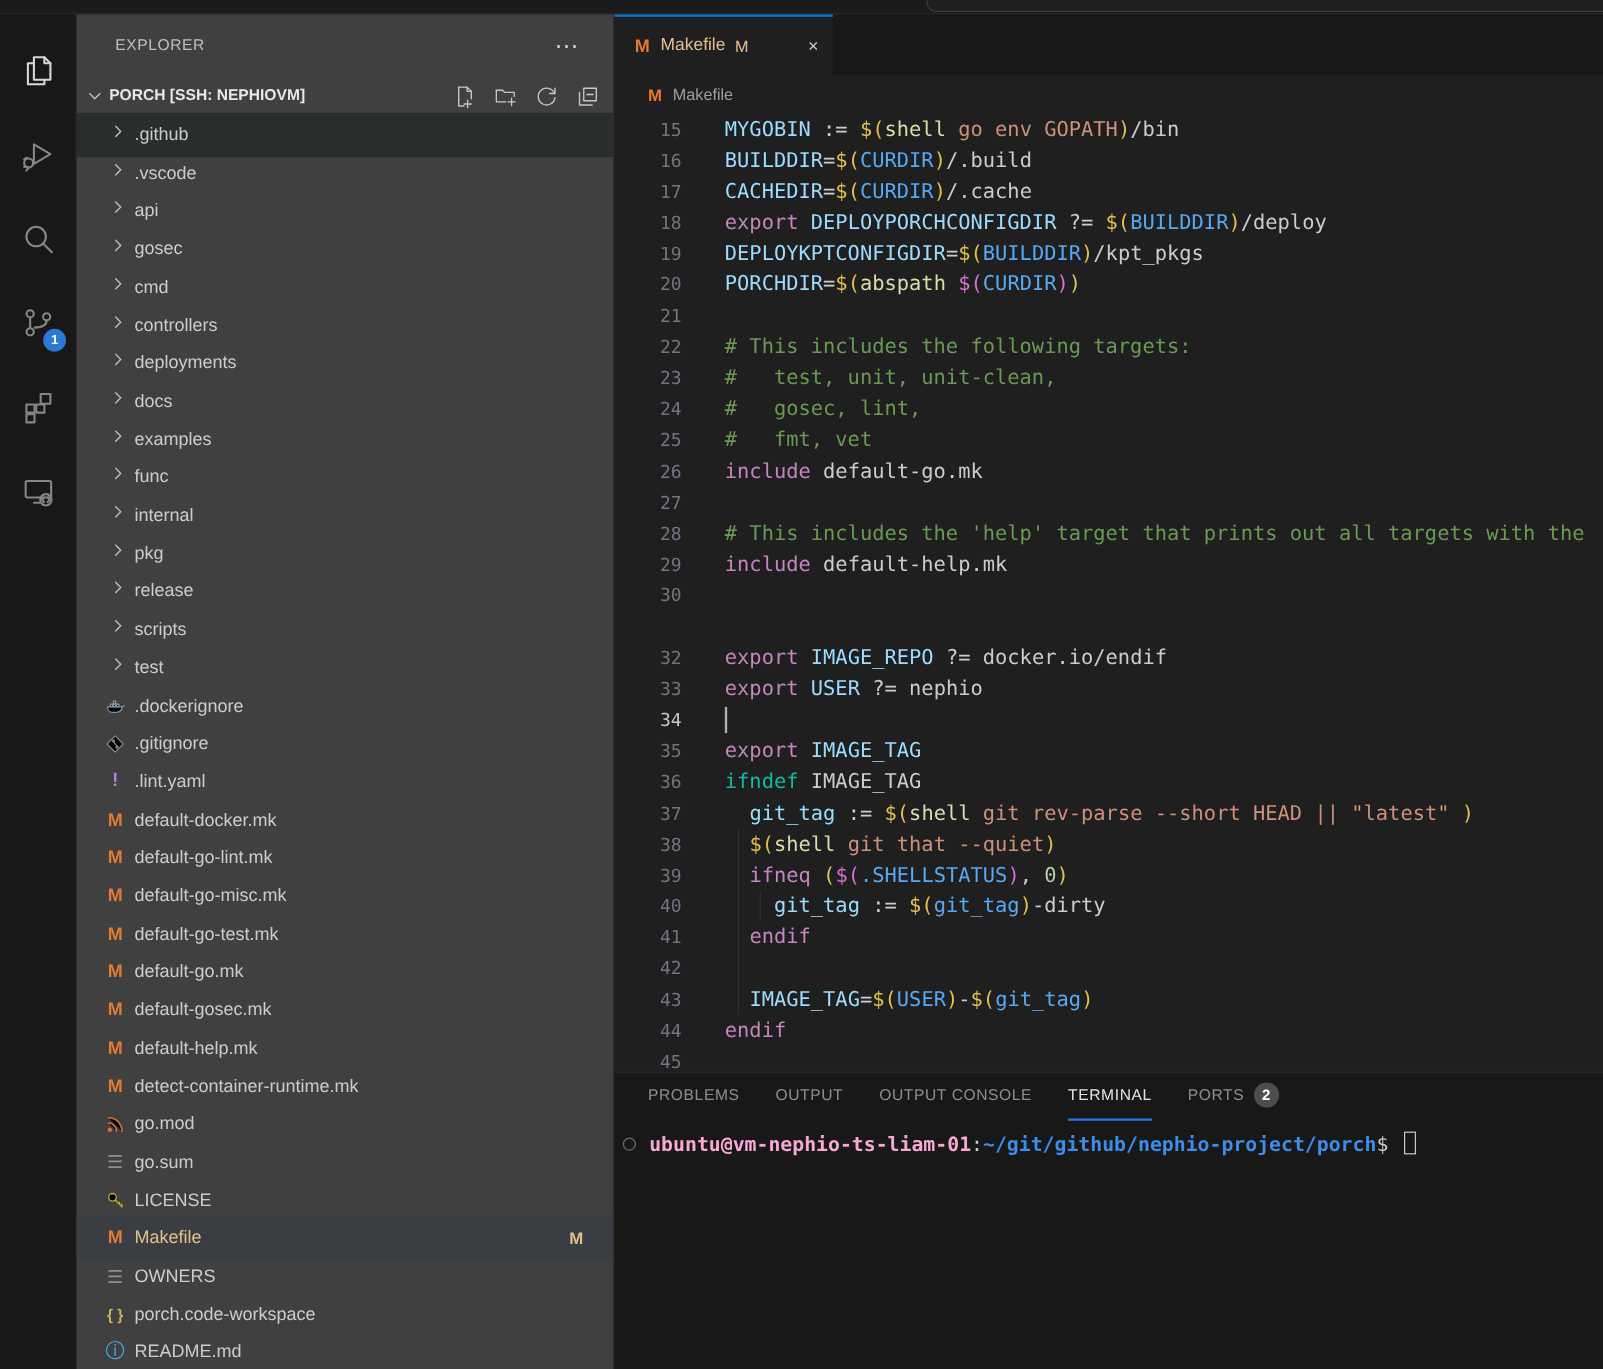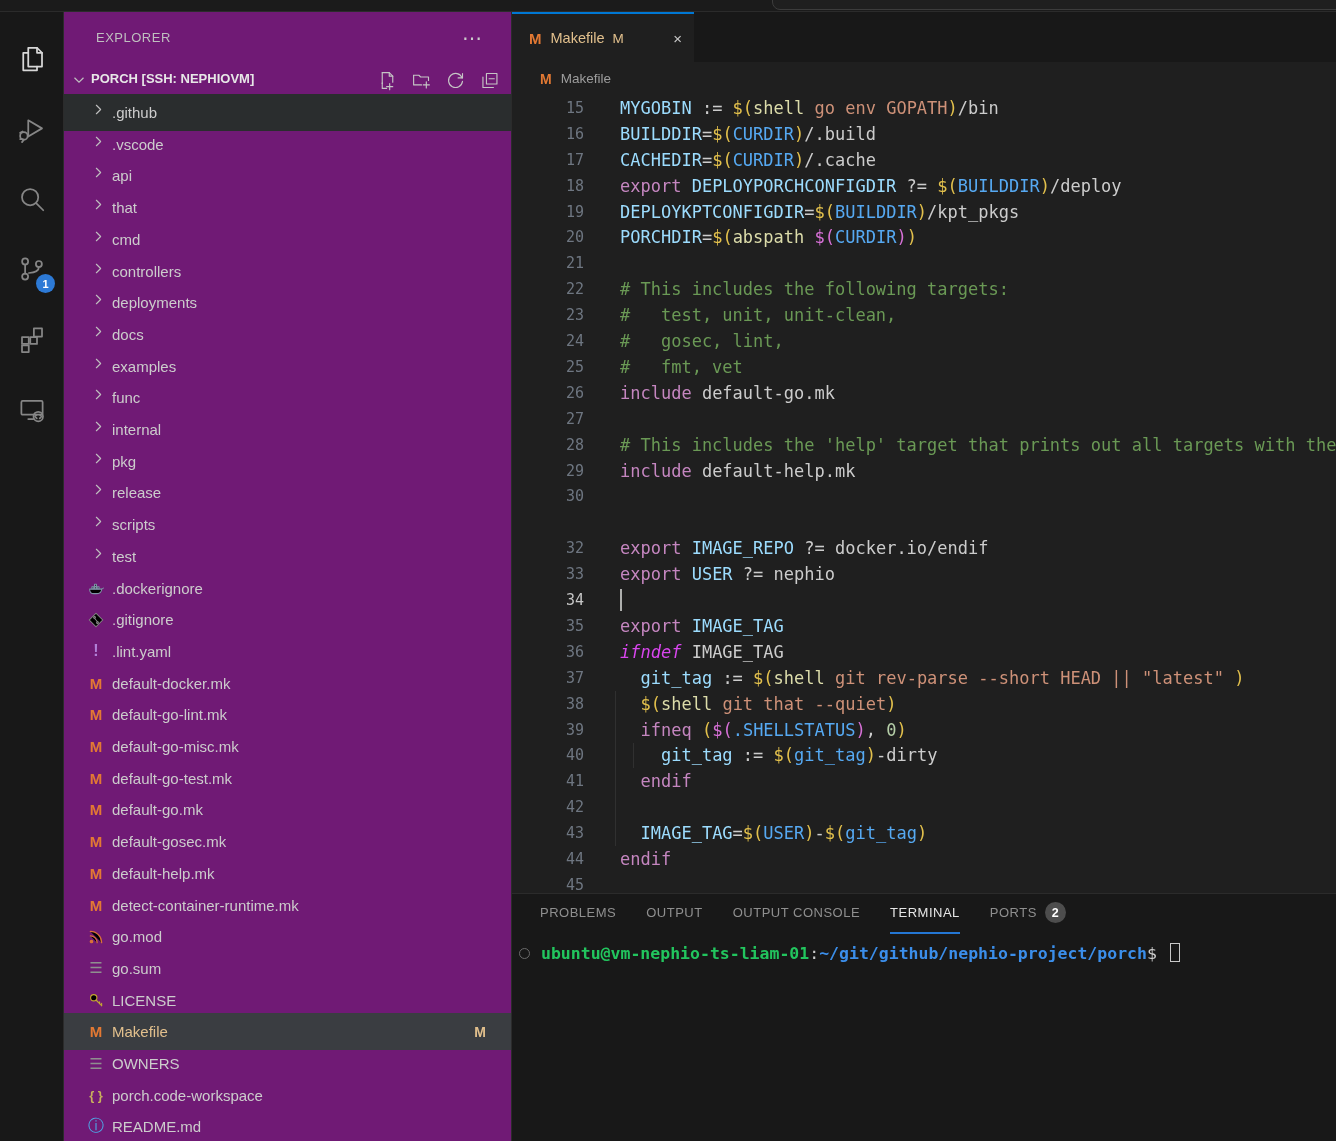--- a/index.html
+++ b/index.html
@@ -17,21 +17,21 @@
   .activitybar{position:absolute;left:0;top:12px;width:64px;height:1129px;background:#181818;
                border-right:1px solid #2B2B2B}
   .ab-item{position:absolute;left:0;width:64px;height:48px;display:flex;align-items:center;justify-content:center}
   .ab-item svg{width:30px;height:30px;stroke:#868686;fill:none;stroke-width:1.4}
   .ab-item.active svg{stroke:#D7D7D7}
   .ab-badge{position:absolute;right:9px;bottom:2px;width:19px;height:19px;border-radius:50%;
             background:#2D7AD6;color:#fff;font-size:11px;font-weight:bold;display:flex;
             align-items:center;justify-content:center}
 
   
-  .sidebar{position:absolute;left:64px;top:12px;width:448px;height:1129px;background:#701a75;
+  .sidebar{position:absolute;left:64px;top:12px;width:448px;height:1129px;background:#404040;
            border-right:1px solid #2B2B2B;overflow:hidden}
   .sb-header{position:absolute;left:0;top:14px;width:448px;height:24px}
   .sb-title{position:absolute;left:32px;top:4px;font-size:13px;letter-spacing:.5px;color:#BFBFBF}
   .sb-ellipsis{position:absolute;right:30px;top:0px;font-size:20px;color:#CCCCCC;cursor:pointer}
   .sb-section{position:absolute;left:0;top:54px;width:448px;height:28px;display:flex;align-items:center}
   .sb-section .chev{position:absolute;left:6px;top:5px;width:18px;height:18px}
   .sb-section-title{position:absolute;left:27px;top:5px;font-size:13px;font-weight:bold;color:#E7E7E7}
   .sb-actions{position:absolute;right:12px;top:4px;display:flex;gap:13px}
   .sb-actions svg{width:21px;height:21px;stroke:#C5C5C5;fill:none;stroke-width:1.3}
   .chev svg,.tree-chev svg{stroke:#BFBFBF;fill:none;stroke-width:1.6;width:100%;height:100%}
@@ -62,21 +62,21 @@
   .tab-label{margin-left:9px;font-size:14.5px;color:#E2C08D}
   .tab-gitbadge{margin-left:8px;font-size:13.5px;color:#E2C08D}
   .tab-close{margin-left:auto;margin-right:12px;font-size:15px;color:#C8C8C8;cursor:pointer}
   .breadcrumb{position:absolute;left:0;top:50px;width:824px;height:33px;background:#1F1F1F;
               display:flex;align-items:center}
   .breadcrumb .fi{margin-left:28px;font-size:14px}
   .bc-label{margin-left:9px;font-size:13.5px;color:#9D9D9D}
 
   .code{position:absolute;left:0;top:83px;width:824px;height:798px;overflow:hidden;
         font-family:"DejaVu Sans Mono",monospace}
-  .code-line{position:absolute;left:16px;width:712px;height:25.9px;display:flex;align-items:center}
+  .code-line{position:absolute;left:0;width:712px;height:25.9px;display:flex;align-items:center}
   .gutter{position:absolute;left:0;width:56px;text-align:right;font-size:15px;color:#6E7681}
   .code-line.cursorline .gutter{color:#C6C6C6}
   .ltext{position:absolute;left:92px;font-size:17px;white-space:pre}
   .mod-bar{position:absolute;left:62px;top:3px;width:4px;height:20px;border-radius:1px;
            background:repeating-linear-gradient(135deg,#3794FF 0,#3794FF 1.6px,rgba(55,148,255,.22) 1.6px,rgba(55,148,255,.22) 3.4px)}
   .cursor{position:absolute;left:92px;top:2px;width:2px;height:22px;background:#AEAFAD}
   .indent-guide{position:absolute;width:1px;background:#303030}
 
   
   .panel{position:absolute;left:512px;top:893px;width:824px;height:248px;background:#181818;
@@ -203,21 +203,21 @@
         <div class="tree-row" style="top: 63.4px;">
           <span class="tree-chev"><svg viewBox="0 0 24 24" stroke-linecap="round" stroke-linejoin="round">
               <polyline points="9,6 15,12 9,18" fill="none"></polyline>
             </svg></span>
           <span class="tree-label">api</span>
         </div>
         <div class="tree-row" style="top: 95.1px;">
           <span class="tree-chev"><svg viewBox="0 0 24 24" stroke-linecap="round" stroke-linejoin="round">
               <polyline points="9,6 15,12 9,18" fill="none"></polyline>
             </svg></span>
-          <span class="tree-label">that</span>
+          <span class="tree-label">gosec</span>
         </div>
         <div class="tree-row" style="top: 126.8px;">
           <span class="tree-chev"><svg viewBox="0 0 24 24" stroke-linecap="round" stroke-linejoin="round">
               <polyline points="9,6 15,12 9,18" fill="none"></polyline>
             </svg></span>
           <span class="tree-label">cmd</span>
         </div>
         <div class="tree-row" style="top: 158.5px;">
           <span class="tree-chev"><svg viewBox="0 0 24 24" stroke-linecap="round" stroke-linejoin="round">
               <polyline points="9,6 15,12 9,18" fill="none"></polyline>
@@ -505,21 +505,21 @@
           <span class="gutter">34</span>
           <span class="ltext"></span>
           <span class="cursor"></span>
         </div>
         <div class="code-line" style="top: 518px;">
           <span class="gutter">35</span>
           <span class="ltext"><span style="color: rgb(197, 134, 192);">export</span><span style="color: rgb(156, 220, 254);"> IMAGE_TAG</span></span>
         </div>
         <div class="code-line" style="top: 543.9px;">
           <span class="gutter">36</span>
-          <span class="ltext"><span style="color: #d946ef; font-style: italic;">ifndef</span><span style="color: rgb(204, 204, 204);"> IMAGE_TAG</span></span>
+          <span class="ltext"><span style="color: #14b8a6;">ifndef</span><span style="color: rgb(204, 204, 204);"> IMAGE_TAG</span></span>
         </div>
         <div class="code-line" style="top: 569.8px;">
           <span class="gutter">37</span>
           <span class="ltext"><span style="color: rgb(204, 204, 204);">  </span><span style="color: rgb(156, 220, 254);">git_tag</span><span style="color: rgb(204, 204, 204);"> := </span><span style="color: rgb(226, 192, 76);">$(</span><span style="color: rgb(220, 220, 170);">shell</span><span style="color: rgb(206, 145, 120);"> git rev-parse --short HEAD || "latest" </span><span style="color: rgb(226, 192, 76);">)</span></span>
         </div>
         <div class="code-line" style="top: 595.7px;">
           <span class="gutter">38</span>
           <span class="ltext"><span style="color: rgb(204, 204, 204);">  </span><span style="color: rgb(226, 192, 76);">$(</span><span style="color: rgb(220, 220, 170);">shell</span><span style="color: rgb(206, 145, 120);"> git that --quiet</span><span style="color: rgb(226, 192, 76);">)</span></span>
         </div>
         <div class="code-line" style="top: 621.6px;">
@@ -568,16 +568,16 @@
         </div>
         <div class="panel-tab active">
           <span>TERMINAL</span>
         </div>
         <div class="panel-tab">
           <span>PORTS</span>
           <span class="ports-badge">2</span>
         </div>
       </div>
     <div class="term-deco"></div>
-    <div class="term-line"><span style="color: #22c55e; font-weight: bold;">ubuntu@vm-nephio-ts-liam-01</span><span style="color: rgb(204, 204, 204);">:</span><span style="color: rgb(59, 142, 234); font-weight: bold;">~/git/github/nephio-project/porch</span><span style="color: rgb(204, 204, 204);">$ </span><span class="term-cursor"></span></div>
+    <div class="term-line"><span style="color: #f9a8d4; font-weight: bold;">ubuntu@vm-nephio-ts-liam-01</span><span style="color: rgb(204, 204, 204);">:</span><span style="color: rgb(59, 142, 234); font-weight: bold;">~/git/github/nephio-project/porch</span><span style="color: rgb(204, 204, 204);">$ </span><span class="term-cursor"></span></div>
   </div>
 
 </div>
 
 </body></html>

